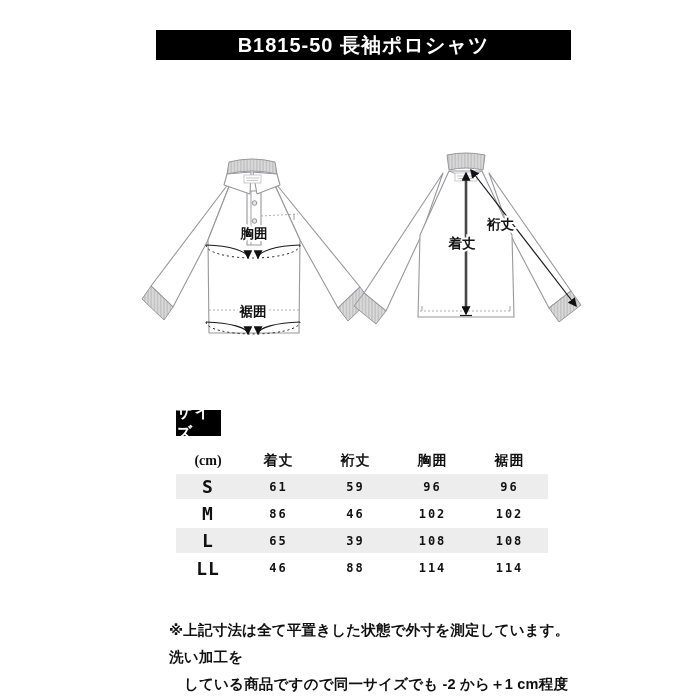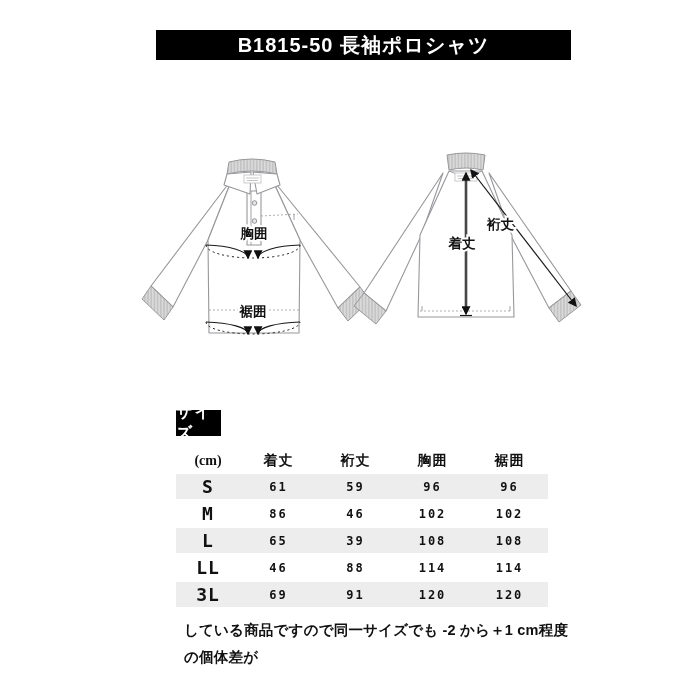--- a/index.html
+++ b/index.html
@@ -195,28 +195,22 @@
           <td>108</td>
           <td>108</td>
         </tr>
         <tr class="">
           <th>LL</th>
           <td>46</td>
           <td>88</td>
           <td>114</td>
           <td>114</td>
         </tr>
-        <tr class="alt">
-          <th>3L</th>
-          <td>69</td>
-          <td>91</td>
-          <td>120</td>
-          <td>120</td>
-        </tr>
       </tbody>
   </table>
 
   <div class="notes">
+    <div>※上記寸法は全て平置きした状態で外寸を測定しています。洗い加工を</div>
     <div class="cont">している商品ですので同一サイズでも -2 から＋1 cm程度の個体差が</div>
 
   </div>
 
 </div>
 
 </body></html>

